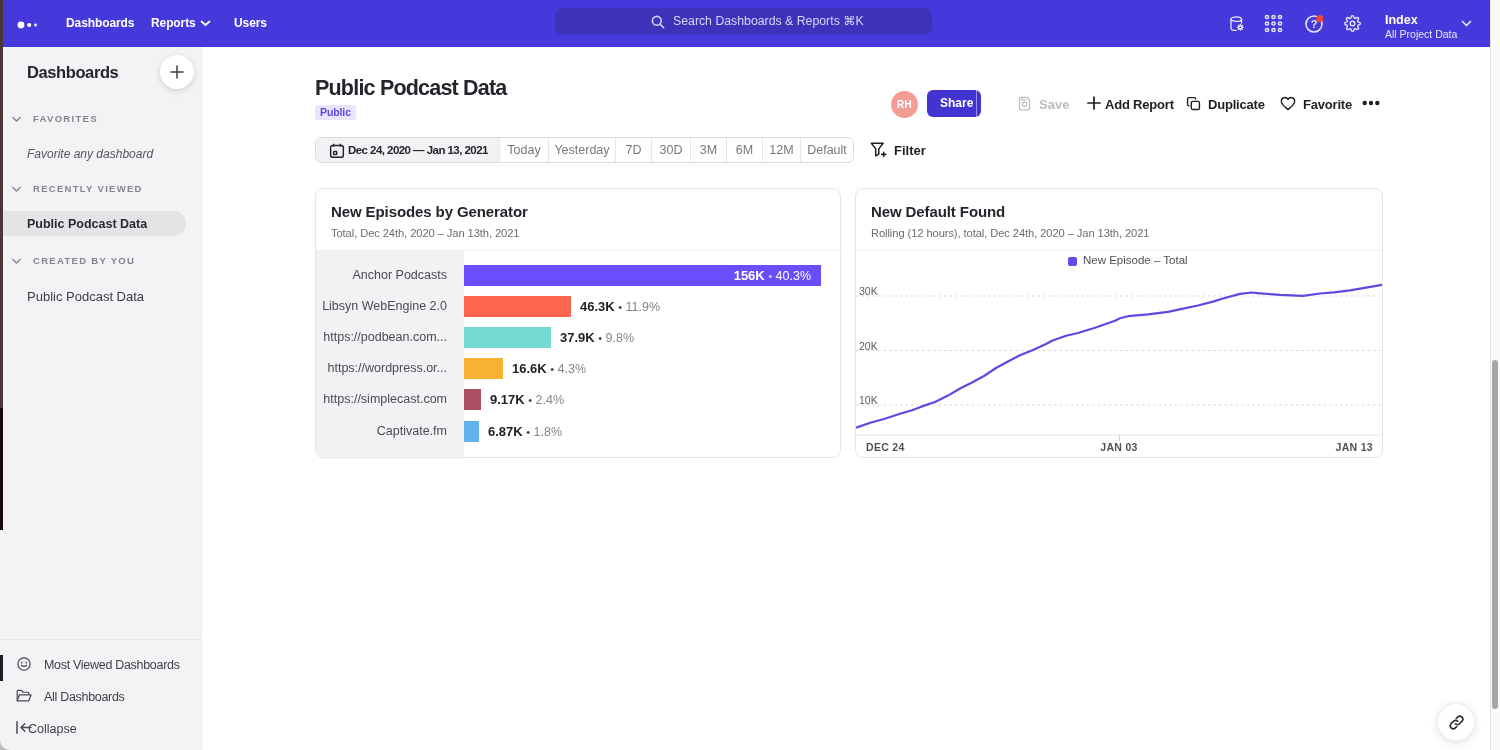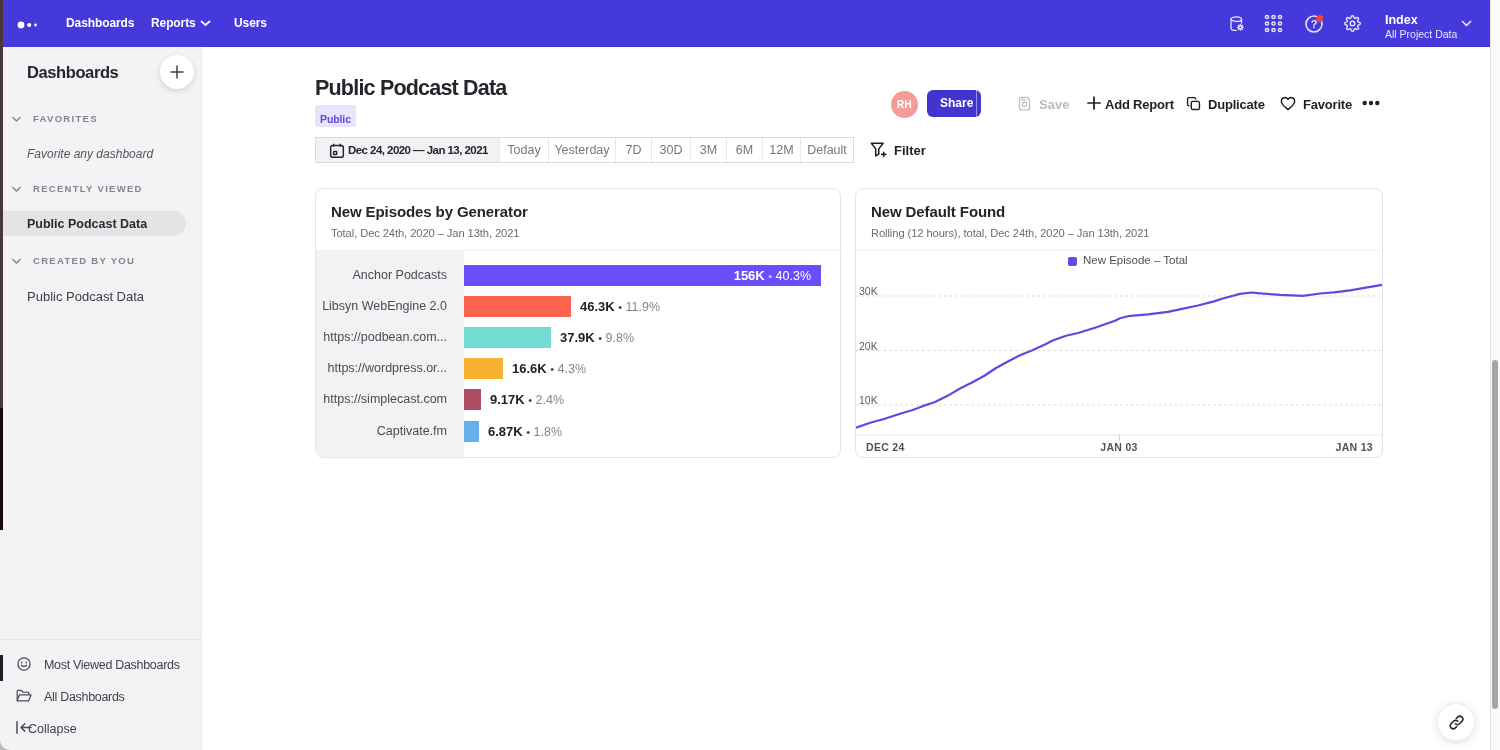--- a/index.html
+++ b/index.html
@@ -14,23 +14,23 @@
 #sbthumb { position:absolute; left:1492px; top:360px; width:6px; height:349px; background:#a6a6a6; border-radius:3px; }
 
 #strip { position:absolute; left:0; top:0; width:3px; height:530px; background:#473837; }
 #strip2 { position:absolute; left:0; top:408px; width:3px; height:122px; background:#15090e; }
 
 #side { position:absolute; left:0; top:47px; width:202px; height:703px; background:#f3f2f4; border-right:1px solid #eceaed; }
 .sechdr { position:absolute; left:33px; font-size:9.5px; font-weight:700; letter-spacing:1.3px; color:#85848c; }
 .chev { position:absolute; left:12px; width:9px; height:9px; }
 .sideitem { position:absolute; left:27px; font-size:13px; color:#3c3c44; white-space:nowrap; }
 h1 { position:absolute; left:315px; top:76px; font-size:21.5px; font-weight:700; color:#26242b; letter-spacing:-.8px; }
-#badge { position:absolute; left:315px; top:105px; background:#e7e4fb; color:#5b49e0; font-size:10.5px; font-weight:700; padding:8px 5px 2px; border-radius:3px; letter-spacing:-.1px; }
-
-#dtbar { position:absolute; left:315px; top:137px; width:539px; height:26px; background:#fff; border:1px solid #dcdbdf; border-radius:0; display:flex; overflow:hidden; }
+#badge { position:absolute; left:315px; top:105px; background:#e7e4fb; color:#5b49e0; font-size:10.5px; font-weight:700; padding:1px 5px 2px; border-radius:3px; letter-spacing:-.1px; }
+
+#dtbar { position:absolute; left:315px; top:137px; width:539px; height:26px; background:#fff; border:1px solid #dcdbdf; border-radius:6px; display:flex; overflow:hidden; }
 .seg { height:100%; display:flex; align-items:center; justify-content:center; font-size:12.5px; color:#77777e; border-left:1px solid #e7e6e9; white-space:nowrap; flex-shrink:0; }
 
 .card { position:absolute; top:188px; background:#fff; border:1px solid #e5e4e7; border-radius:8px; }
 .ctitle { position:absolute; left:15px; top:14px; font-size:15px; font-weight:700; color:#26242b; letter-spacing:-.1px;text-align:right; }
 .csub { position:absolute; left:15px; top:37.5px; font-size:11.2px; color:#6b6b73; letter-spacing:-.1px; }
 .blabel { position:absolute; left:0; width:131px; height:21px; line-height:21px; text-align:right; font-size:12.5px; color:#4b4b52; }
 .bar { position:absolute; left:148px; height:21px; }
 .inlab { position:absolute; right:10px; top:0; height:21px; line-height:21px; color:#fff; font-size:12.5px; white-space:nowrap; }
 .inlab b { font-size:13px; }
 .wd { color:#cfc6ff; font-size:11px; }
@@ -162,20 +162,27 @@
     <circle cx="6" cy="8" r="3.4" fill="#fff"></circle>
       <circle cx="14.2" cy="8" r="2.1" fill="#fff"></circle>
       <circle cx="20.5" cy="8" r="1.4" fill="#fff"></circle>
   </svg>
   <span class="navlink" style="left:66px">Dashboards</span>
   <span class="navlink" style="left:151px">Reports</span>
   <svg class="abs" style="left:200px;top:20px" width="11" height="7" viewBox="0 0 11 7">
       <path d="M1.5 1.5 L5.5 5 L9.5 1.5" fill="none" stroke="#fff" stroke-width="1.7" stroke-linecap="round" stroke-linejoin="round"></path>
     </svg>
   <span class="navlink" style="left:234px">Users</span>
+  <div id="search">
+    <svg class="abs" style="left:96px;top:7px" width="14" height="14" viewBox="0 0 14 14">
+        <circle cx="5.8" cy="5.8" r="4.4" fill="none" stroke="#cfcdf2" stroke-width="1.6"></circle>
+        <line x1="9.2" y1="9.2" x2="12.6" y2="12.6" stroke="#cfcdf2" stroke-width="1.6" stroke-linecap="round"></line>
+      </svg>
+    <span class="abs" style="left:118px;top:0;line-height:27px;font-size:12.3px;white-space:nowrap">Search Dashboards &amp; Reports ⌘K</span>
+  </div>
 
   <svg class="abs" style="left:1228px;top:15px" width="18" height="18" viewBox="0 0 24 24" fill="none" stroke="#e4e2f8" stroke-width="1.8" stroke-linecap="round">
     <ellipse cx="11" cy="5.5" rx="7" ry="3"></ellipse>
       <path d="M4 5.5 V17.5 C4 19.2 7.1 20.5 11 20.5"></path>
       <path d="M18 5.5 V10.5"></path>
     <circle cx="16.5" cy="16.5" r="2.2"></circle>
       <path d="M16.5 12.7 v1.4 M16.5 18.7 v1.4 M20.3 16.5 h-1.4 M14.1 16.5 h-1.4 M19.2 13.8 l-1 1 M14.8 18.2 l-1 1 M19.2 19.2 l-1 -1 M14.8 14.8 l-1 -1"></path>
   </svg>
   <svg class="abs" style="left:1264px;top:14px" width="19" height="19" viewBox="0 0 19 19" fill="none" stroke="#e4e2f8" stroke-width="1.5">
     <circle cx="3" cy="3" r="1.6"></circle>

